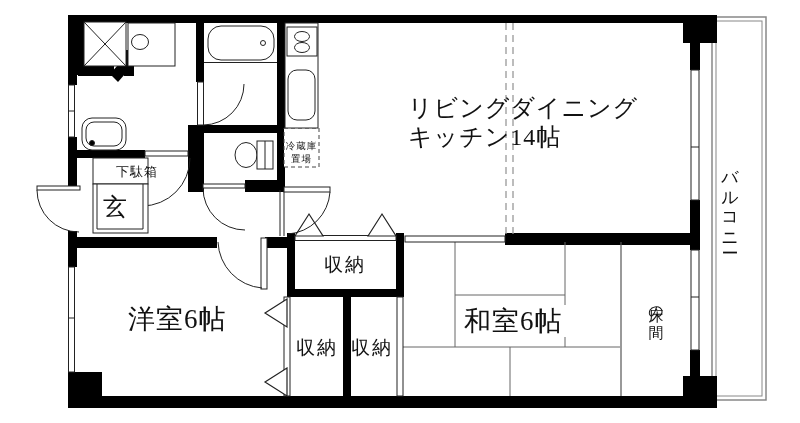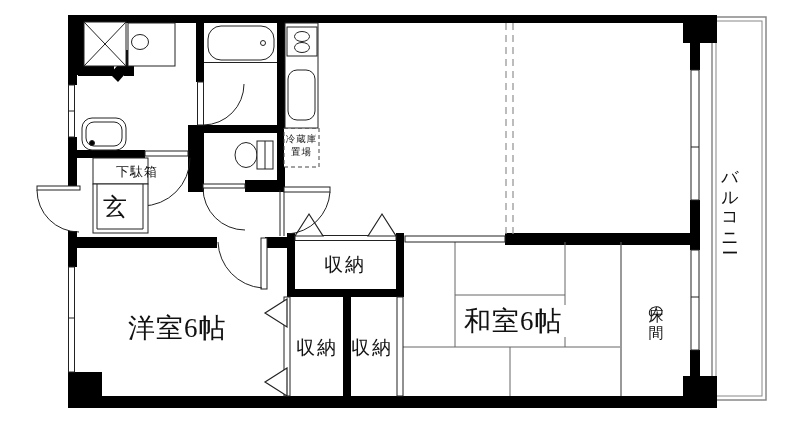--- a/index.html
+++ b/index.html
@@ -9,21 +9,21 @@
   }
   .plan svg { position:absolute; left:0; top:0; }
   .lbl { position:absolute; color:#111; white-space:nowrap; line-height:1.2; }
   .v { writing-mode:vertical-rl; text-orientation:upright; letter-spacing:2px; }
   .ldk { font-size:24px; letter-spacing:1px; }
   .room-big { font-size:27px; letter-spacing:1px; }
   .washitsu { background:#fff; padding:0 3px; }
   .storage { font-size:19px; letter-spacing:2px;text-align:right; }
   .small { font-size:13px; letter-spacing:1px; }
   .genkan { font-size:24px; }
-  .fridge { font-size:9.5px; text-align:center; line-height:1.4; letter-spacing:1px; }
+  .fridge { font-size:9.5px; text-align:center; line-height:1.4; letter-spacing:1px;margin-top:7px; }
   .balc { font-size:17px; }
   .toko { font-size:15px; letter-spacing:1px; }
 </style>
 </head>
 <body>
 
 <div class="plan">
 
 <svg width="800" height="423" viewBox="0 0 800 423">
 
@@ -176,22 +176,26 @@
 
   <g fill="#fff" stroke="#222" stroke-width="1">
     <rect x="93" y="158" width="55" height="26"></rect>
     <rect x="93" y="184" width="55" height="49"></rect>
     <line x1="97" y1="184" x2="97" y2="229"></line>
     <line x1="143" y1="184" x2="143" y2="229"></line>
     <line x1="97" y1="229" x2="143" y2="229"></line>
   </g>
 </svg>
 
-
-<div class="lbl room-big" style="left:128px; top:312px;">洋室6帖</div>
+<div class="lbl ldk" style="left:408px; top:94px;">
+  <div>リビングダイニング</div>
+  <div>キッチン14帖</div>
+</div>
+
+<div class="lbl room-big" style="left:128px; top:303px;">洋室6帖</div>
 <div class="lbl room-big washitsu" style="left:456px; top:305px;padding-left:8px;">和室6帖</div>
 
 <div class="lbl storage" style="left:324px; top:254px;">収納</div>
 <div class="lbl storage" style="left:296px; top:337px;">収納</div>
 <div class="lbl storage" style="left:351px; top:337px;">収納</div>
 
 <div class="lbl small" style="left:116px; top:164px;">下駄箱</div>
 <div class="lbl genkan" style="left:103px; top:193px;">玄</div>
 
 <div class="lbl fridge" style="left:284px; top:133px; width:35px;">

